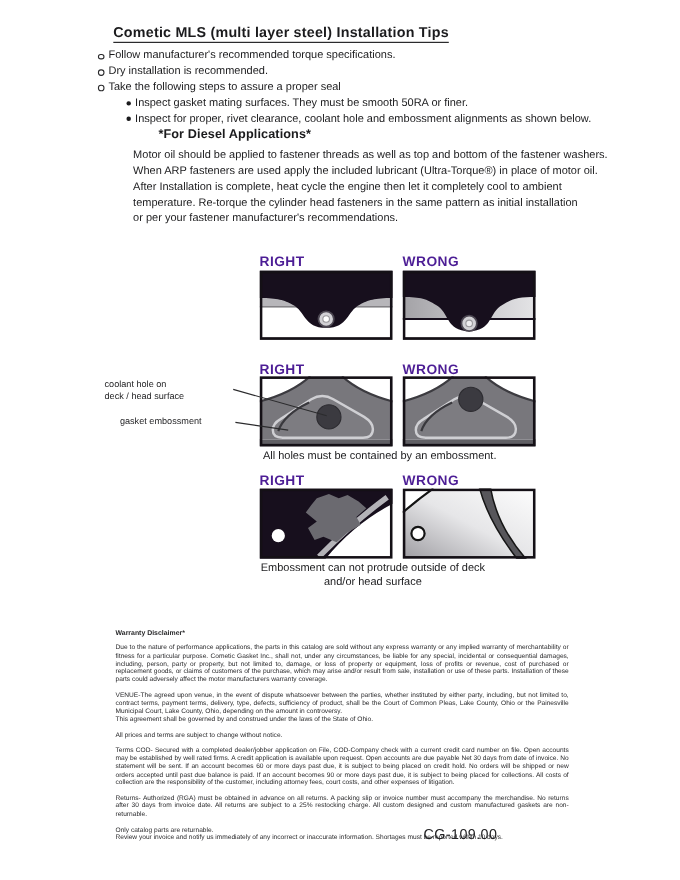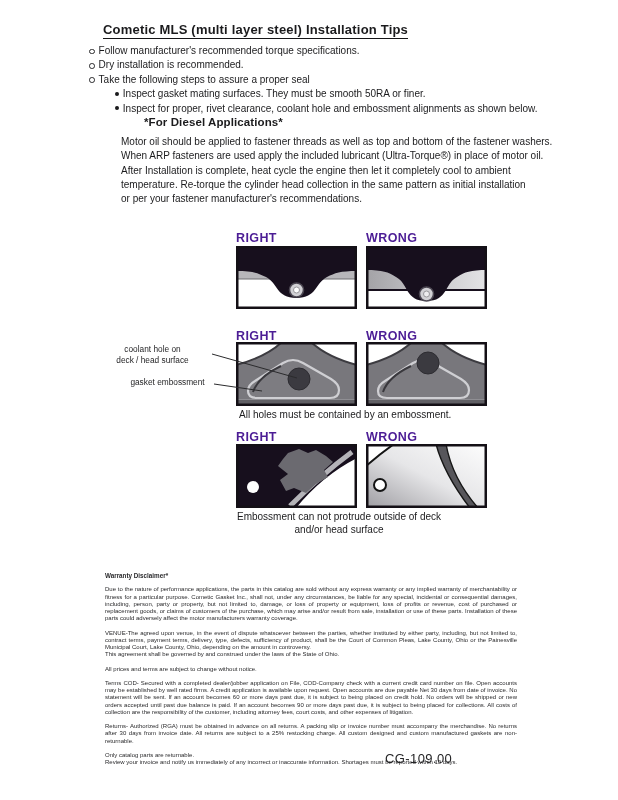--- a/index.html
+++ b/index.html
@@ -19,21 +19,21 @@
         margin:4.8px 4px 0 0;}
 
   .diesel-h{left:103px;top:116px;font-size:11.5px;font-weight:bold;letter-spacing:.1px;margin-left:41px;}
   .para{left:109px;width:480px;font-size:10px;line-height:14.2px;white-space:pre-line;margin-left:12px;}
   .p1{top:135px;} .p2{top:164px;} .pnote{top:206px;}
 
   .rw{width:121px;text-align:left;font-size:12.5px;font-weight:600;letter-spacing:.4px;color:#4c1d95;}
   .cap{font-size:10px;line-height:12.6px;white-space:pre-line;}
   .figsvg{display:block;}
 
-  .ann{font-size:8.3px;line-height:10.6px;text-align:center;white-space:pre-line;color:#1f1f21;}
+  .ann{font-size:8.3px;line-height:10.6px;text-align:left;white-space:pre-line;color:#1f1f21;}
   .ann-coolant{left:95px;top:344px;width:115px;}
   .ann-gasket{left:109px;top:377px;width:117px;}
   .ann-overlay{left:95px;top:340px;pointer-events:none;z-index:3;}
 
   .fp{left:105px;top:572px;width:412px;font-size:6px;line-height:7.25px;
       text-align:justify;color:#2a2a2c;}
   .fp-h{font-size:6.3px;font-weight:bold;margin:0 0 7px 0;text-align:left;}
   .fp p{margin:0 0 7px 0;white-space:pre-line;}
 
   .footer-code{left:385px;top:751px;font-size:13px;letter-spacing:.4px;color:#232325;}
@@ -65,21 +65,21 @@
     <div class="brow sub">
       <span class="fdot"></span>
       <span>Inspect for proper, rivet clearance, coolant hole and embossment alignments as shown below.</span>
     </div>
   </div>
 
   <div class="abs diesel-h">*For Diesel Applications*</div>
   <div class="abs para p1">Motor oil should be applied to fastener threads as well as top and bottom of the fastener washers.
 When ARP fasteners are used apply the included lubricant (Ultra-Torque®) in place of motor oil.</div>
   <div class="abs para p2">After Installation is complete, heat cycle the engine then let it completely cool to ambient
-temperature. Re-torque the cylinder head collection in the same pattern as initial installation
+temperature. Re-torque the cylinder head fasteners in the same pattern as initial installation
 or per your fastener manufacturer's recommendations.</div>
 
   <div class="abs rw" style="left:236px;top:231px;">RIGHT</div>
   <div class="abs rw" style="left:366px;top:231px;">WRONG</div>
 
   <svg class="abs figsvg" style="left:236px;top:246px;" width="121" height="63" viewBox="0 0 121 63">
     <rect width="121" height="63" fill="#ffffff"></rect>
     <rect width="121" height="33" fill="#b7b6ba"></rect>
     <line x1="0" y1="33" x2="121" y2="33" stroke="#6f6e72" stroke-width="1"></line>
     <path d="M0,0 H121 V25 C104,25 99,27 91,31 C79,37 81,52 60.5,52 C40,52 42,37 30,31 C22,27 17,25 0,25 Z" fill="#170f1d"></path>

